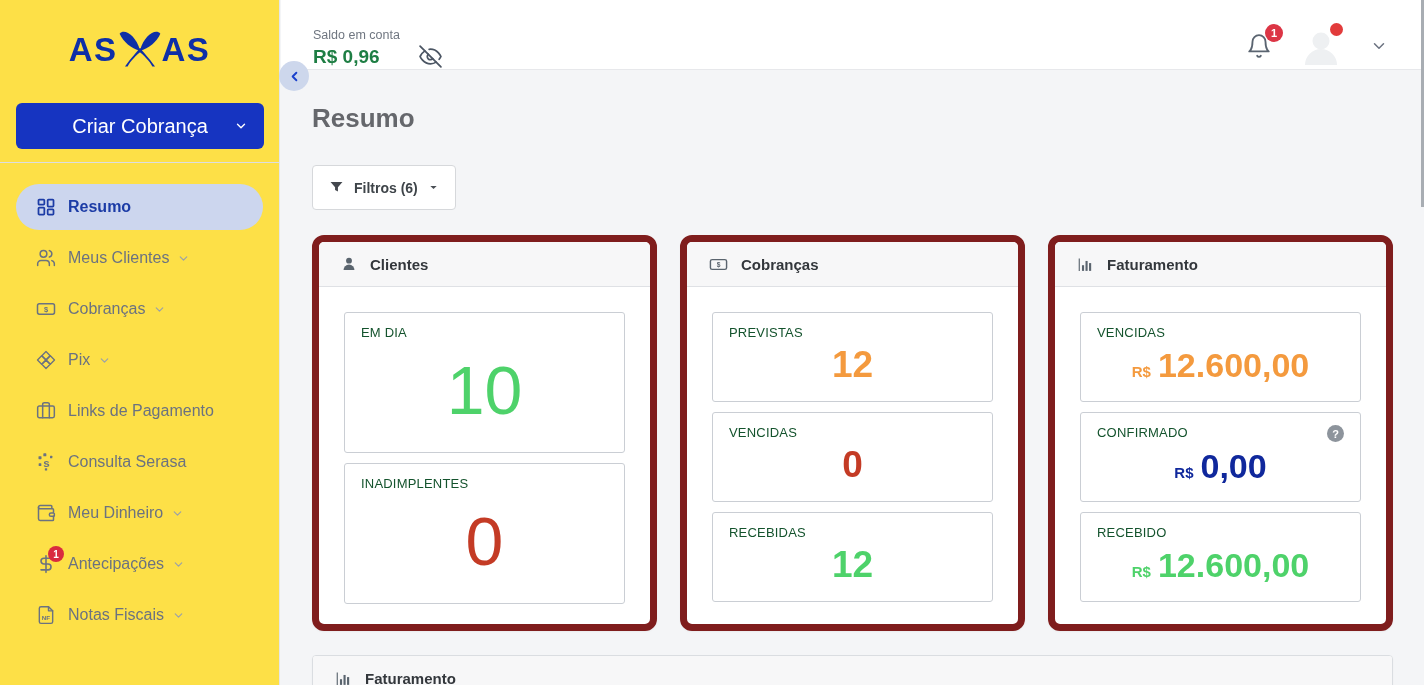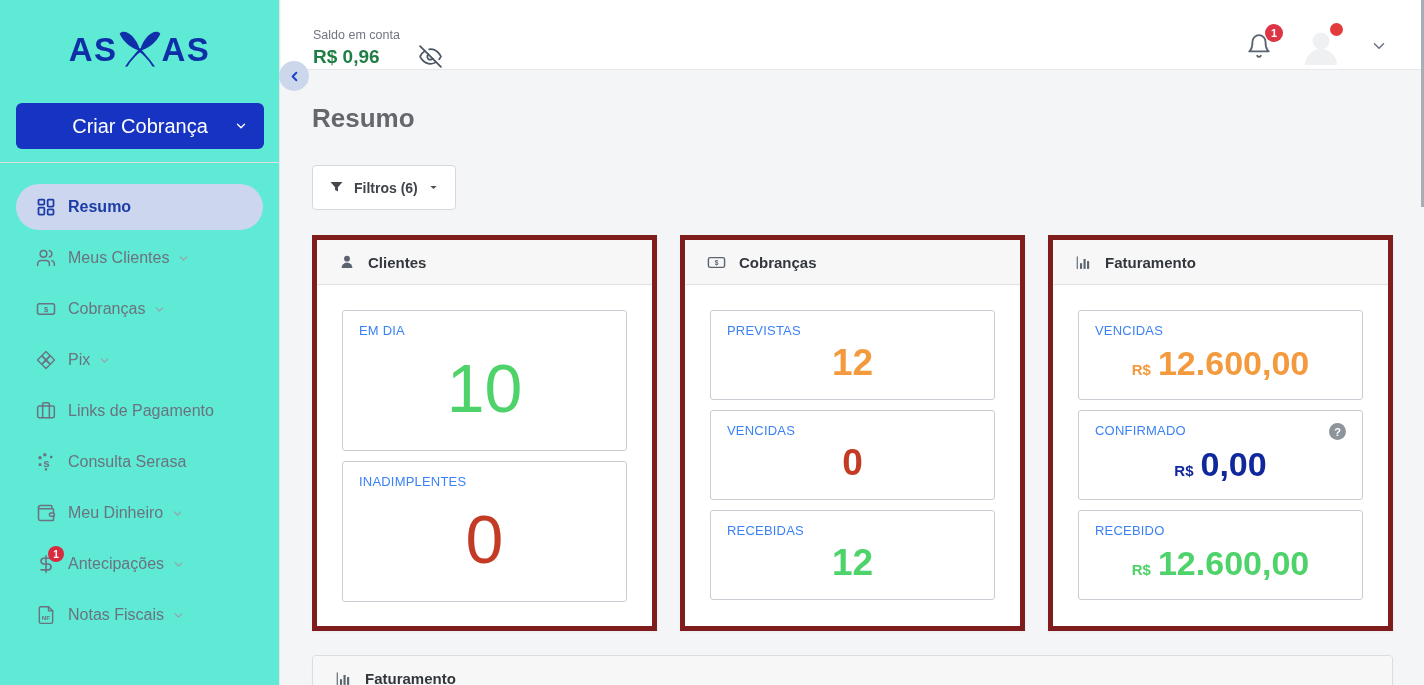--- a/index.html
+++ b/index.html
@@ -9,21 +9,21 @@
     background:#f4f5f7;
     position:relative;
     overflow:hidden;
     color:#3c4248;
   }
   svg { display:block; }
 
   
   .sidebar {
     position:absolute; left:0; top:0; bottom:0; width:280px;
-    background:#5eead4; border-right:1px solid #e4e6ea; z-index:2;
+    background:#fde047; border-right:1px solid #e4e6ea; z-index:2;
   }
   .logo-row {
     display:flex; justify-content:center; align-items:flex-end;
     margin-top:18px; height:52px; color:#0e2fa7; cursor:pointer;
   }
   .logo-text {
     font-size:33px; font-weight:700; letter-spacing:1.5px; line-height:40px;
   }
   .logo-mark { margin:0 -1px 2px; }
   .create-btn {
@@ -91,38 +91,38 @@
     margin-top:31px; height:45px; padding:0 16px;
     display:inline-flex; align-items:center; gap:10px;
     background:#fff; border:1px solid #d6d8db; border-radius:4px;
     font-family:inherit; font-size:14px; font-weight:700; color:#3e4449; cursor:pointer;
   }
   .filter-btn .funnel { color:#44484e; }
   .filter-btn .caret { color:#4a4f55; }
 
   .cards-row { display:flex; gap:23px; margin-top:25px; }
   .card {
-    flex:1 1 0; background:#fff; border:5px solid #7f1d1d; border-radius:0;
+    flex:1 1 0; background:#fff; border:7px solid #7f1d1d; border-radius:12px;
     box-shadow:0 1px 2px rgba(0,0,0,.04); height:396px; overflow:hidden;
   }
   .card-header {
     height:45px; background:#f7f7f8; border-bottom:1px solid #dfe1e5;
     display:flex; align-items:center; padding:0 22px; gap:13px;
     font-size:15px; font-weight:700; color:#33373c;
   }
   .card-header .ch-icon { color:#5a646e; flex:none; }
   .card-body { padding:25px; display:flex; flex-direction:column; gap:10px; }
   .stat-box {
     border:1px solid #caced4; border-radius:3px; padding:12px 16px;
     display:flex; flex-direction:column;
   }
   .stat-box.tall { height:141px; }
   .stat-box.short { height:90px; }
   .stat-label-row { display:flex; justify-content:space-between; align-items:flex-start; }
-  .stat-label { font-size:13px; color:#3b82f6; letter-spacing:.2px; }
+  .stat-label { font-size:13px; color:#14532d; letter-spacing:.2px; }
   .stat-value-wrap { flex:1; display:flex; align-items:center; justify-content:center; }
   .stat-value-big { font-size:68px; font-weight:400; line-height:1; }
   .stat-value-med { font-size:37px; font-weight:700; line-height:1; }
   .money-row { display:flex; align-items:baseline; gap:7px; }
   .money-cur { font-size:15px; font-weight:700; }
   .money-val { font-size:34px; font-weight:700; line-height:1; }
   .green { color:#4ed26a; } .red { color:#c43b25; }
   .orange { color:#f49a3e; } .navy { color:#10289c; }
   .help-icon {
     width:17px; height:17px; border-radius:50%; background:#8d949c; color:#fff;

